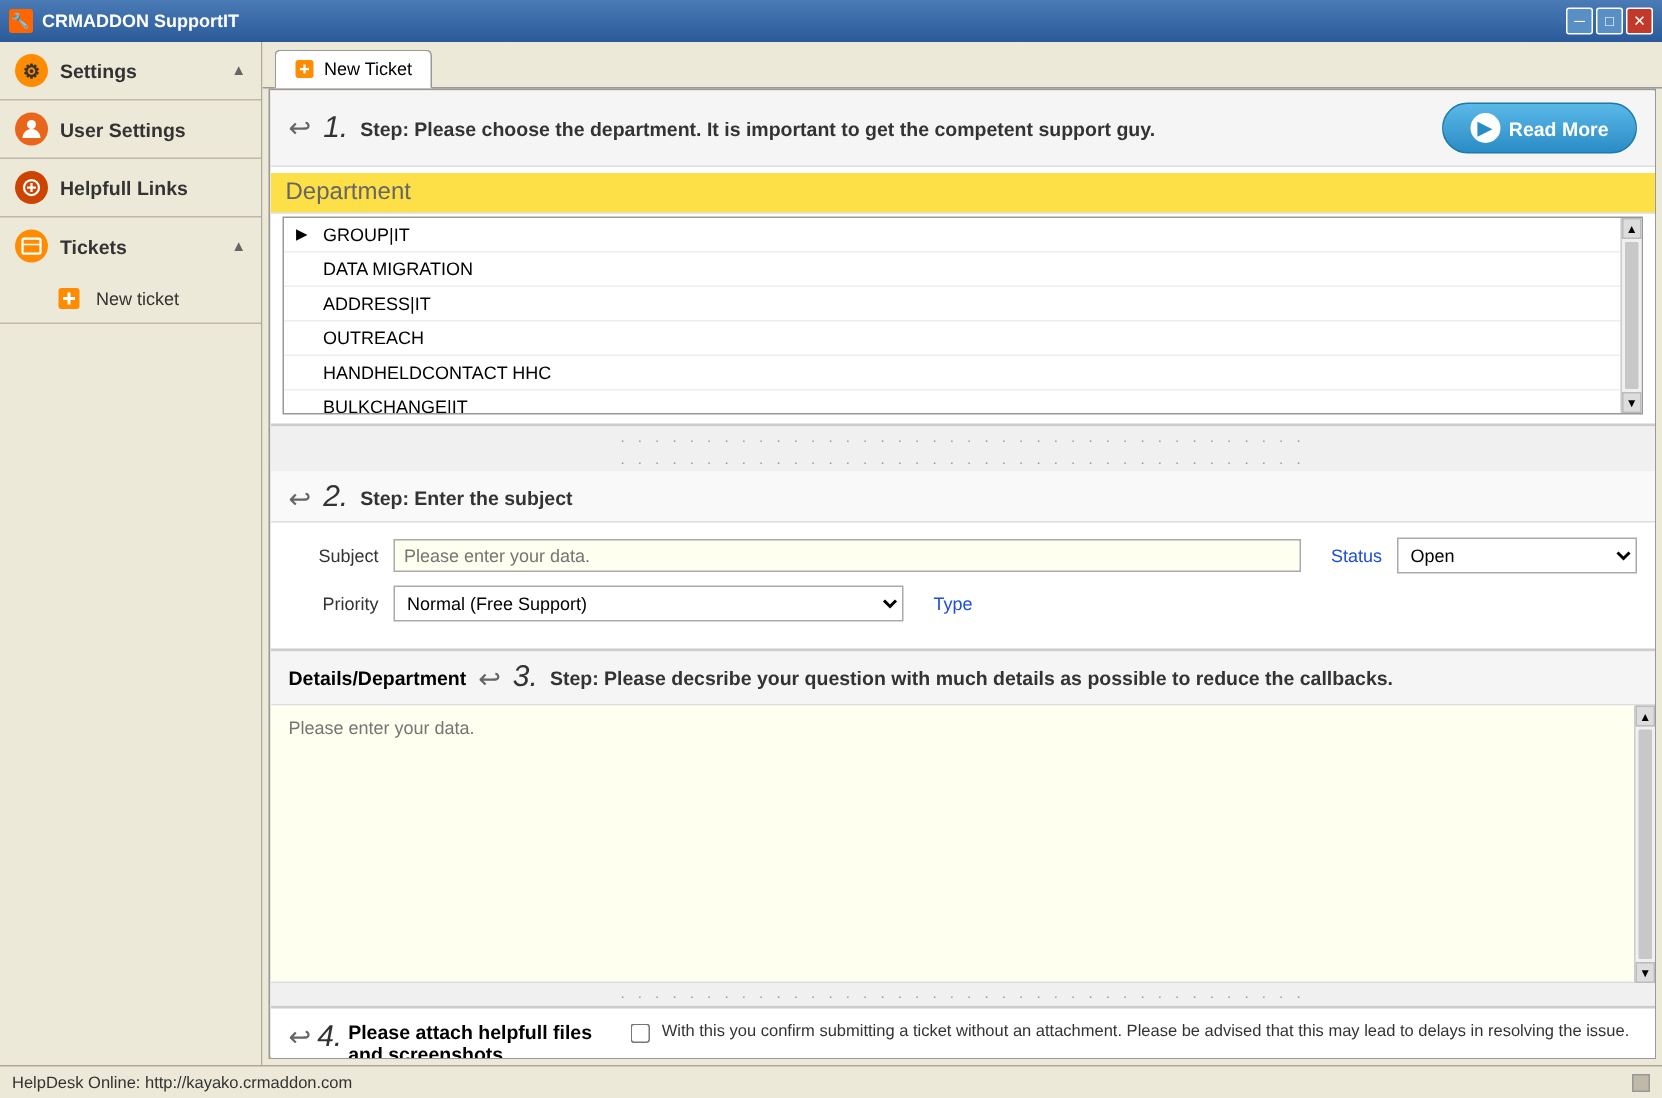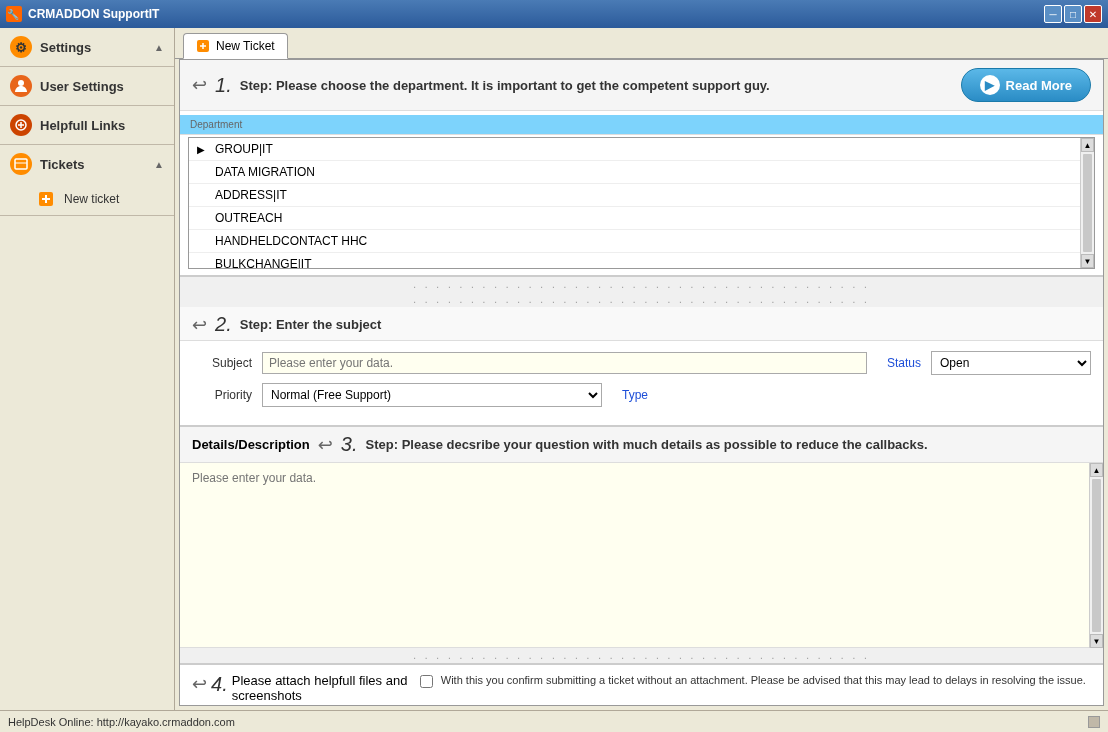--- a/index.html
+++ b/index.html
@@ -225,23 +225,23 @@
       font-size: 12px;
     }
 
     
     .department-section {
       padding: 4px 0;
       border-bottom: 2px solid #ccc;
     }
     .dept-label {
       padding: 4px 10px;
-      font-size: 10px;
+      font-size: 16px;
       color: #666;
-      background: #7dd3fc;
+      background: #fde047;
       border-bottom: 1px solid #ddd;
     }
     .dept-row {
       display: flex;
       align-items: center;
       padding: 4px 8px;
       border-bottom: 1px solid #eee;
       cursor: pointer;
       font-size: 12px;
     }
@@ -334,21 +334,21 @@
       border-bottom: 1px solid #ddd;
     }
     .attach-header {
       display: flex;
       align-items: flex-start;
       gap: 8px;
       margin-bottom: 8px;
     }
     .attach-title {
       font-size: 13px;
-      font-weight: normal;
+      font-weight: bold;
       max-width: 180px;
     }
     .attach-checkbox-area {
       flex: 1;
       display: flex;
       align-items: flex-end;
       gap: 8px;
       font-size: 11px;
       color: #333;
       line-height: 1.4;
@@ -572,21 +572,21 @@
               <option>Normal (Free Support)</option>
               <option>High</option>
               <option>Low</option>
             </select>
             <label class="field-label-right">Type</label>
           </div>
         </div>
 
         <div class="details-section">
           <div class="details-header">
-            <span class="details-label">Details/Description</span>
+            <span class="details-label">Details/Department</span>
             <span class="step-arrow">↩</span>
             <span class="step-number">3.</span>
             <span class="step-text">Step: Please decsribe your question with much details as possible to reduce the callbacks.</span>
           </div>
           <div style="display:flex;">
             <textarea class="details-textarea" style="flex: 1 1 0%;" placeholder="Please enter your data."></textarea>
             <div style="width:14px; background:#f0f0f0; border-left:1px solid #ccc; display:flex; flex-direction:column;">
               <div style="height:14px; background:#ddd; border:1px solid #bbb; display:flex; align-items:center; justify-content:center; font-size:8px; cursor:pointer;">▲</div>
               <div style="flex:1; background:#c8c8c8; margin:2px; border-radius:1px;"></div>
               <div style="height:14px; background:#ddd; border:1px solid #bbb; display:flex; align-items:center; justify-content:center; font-size:8px; cursor:pointer;">▼</div>

